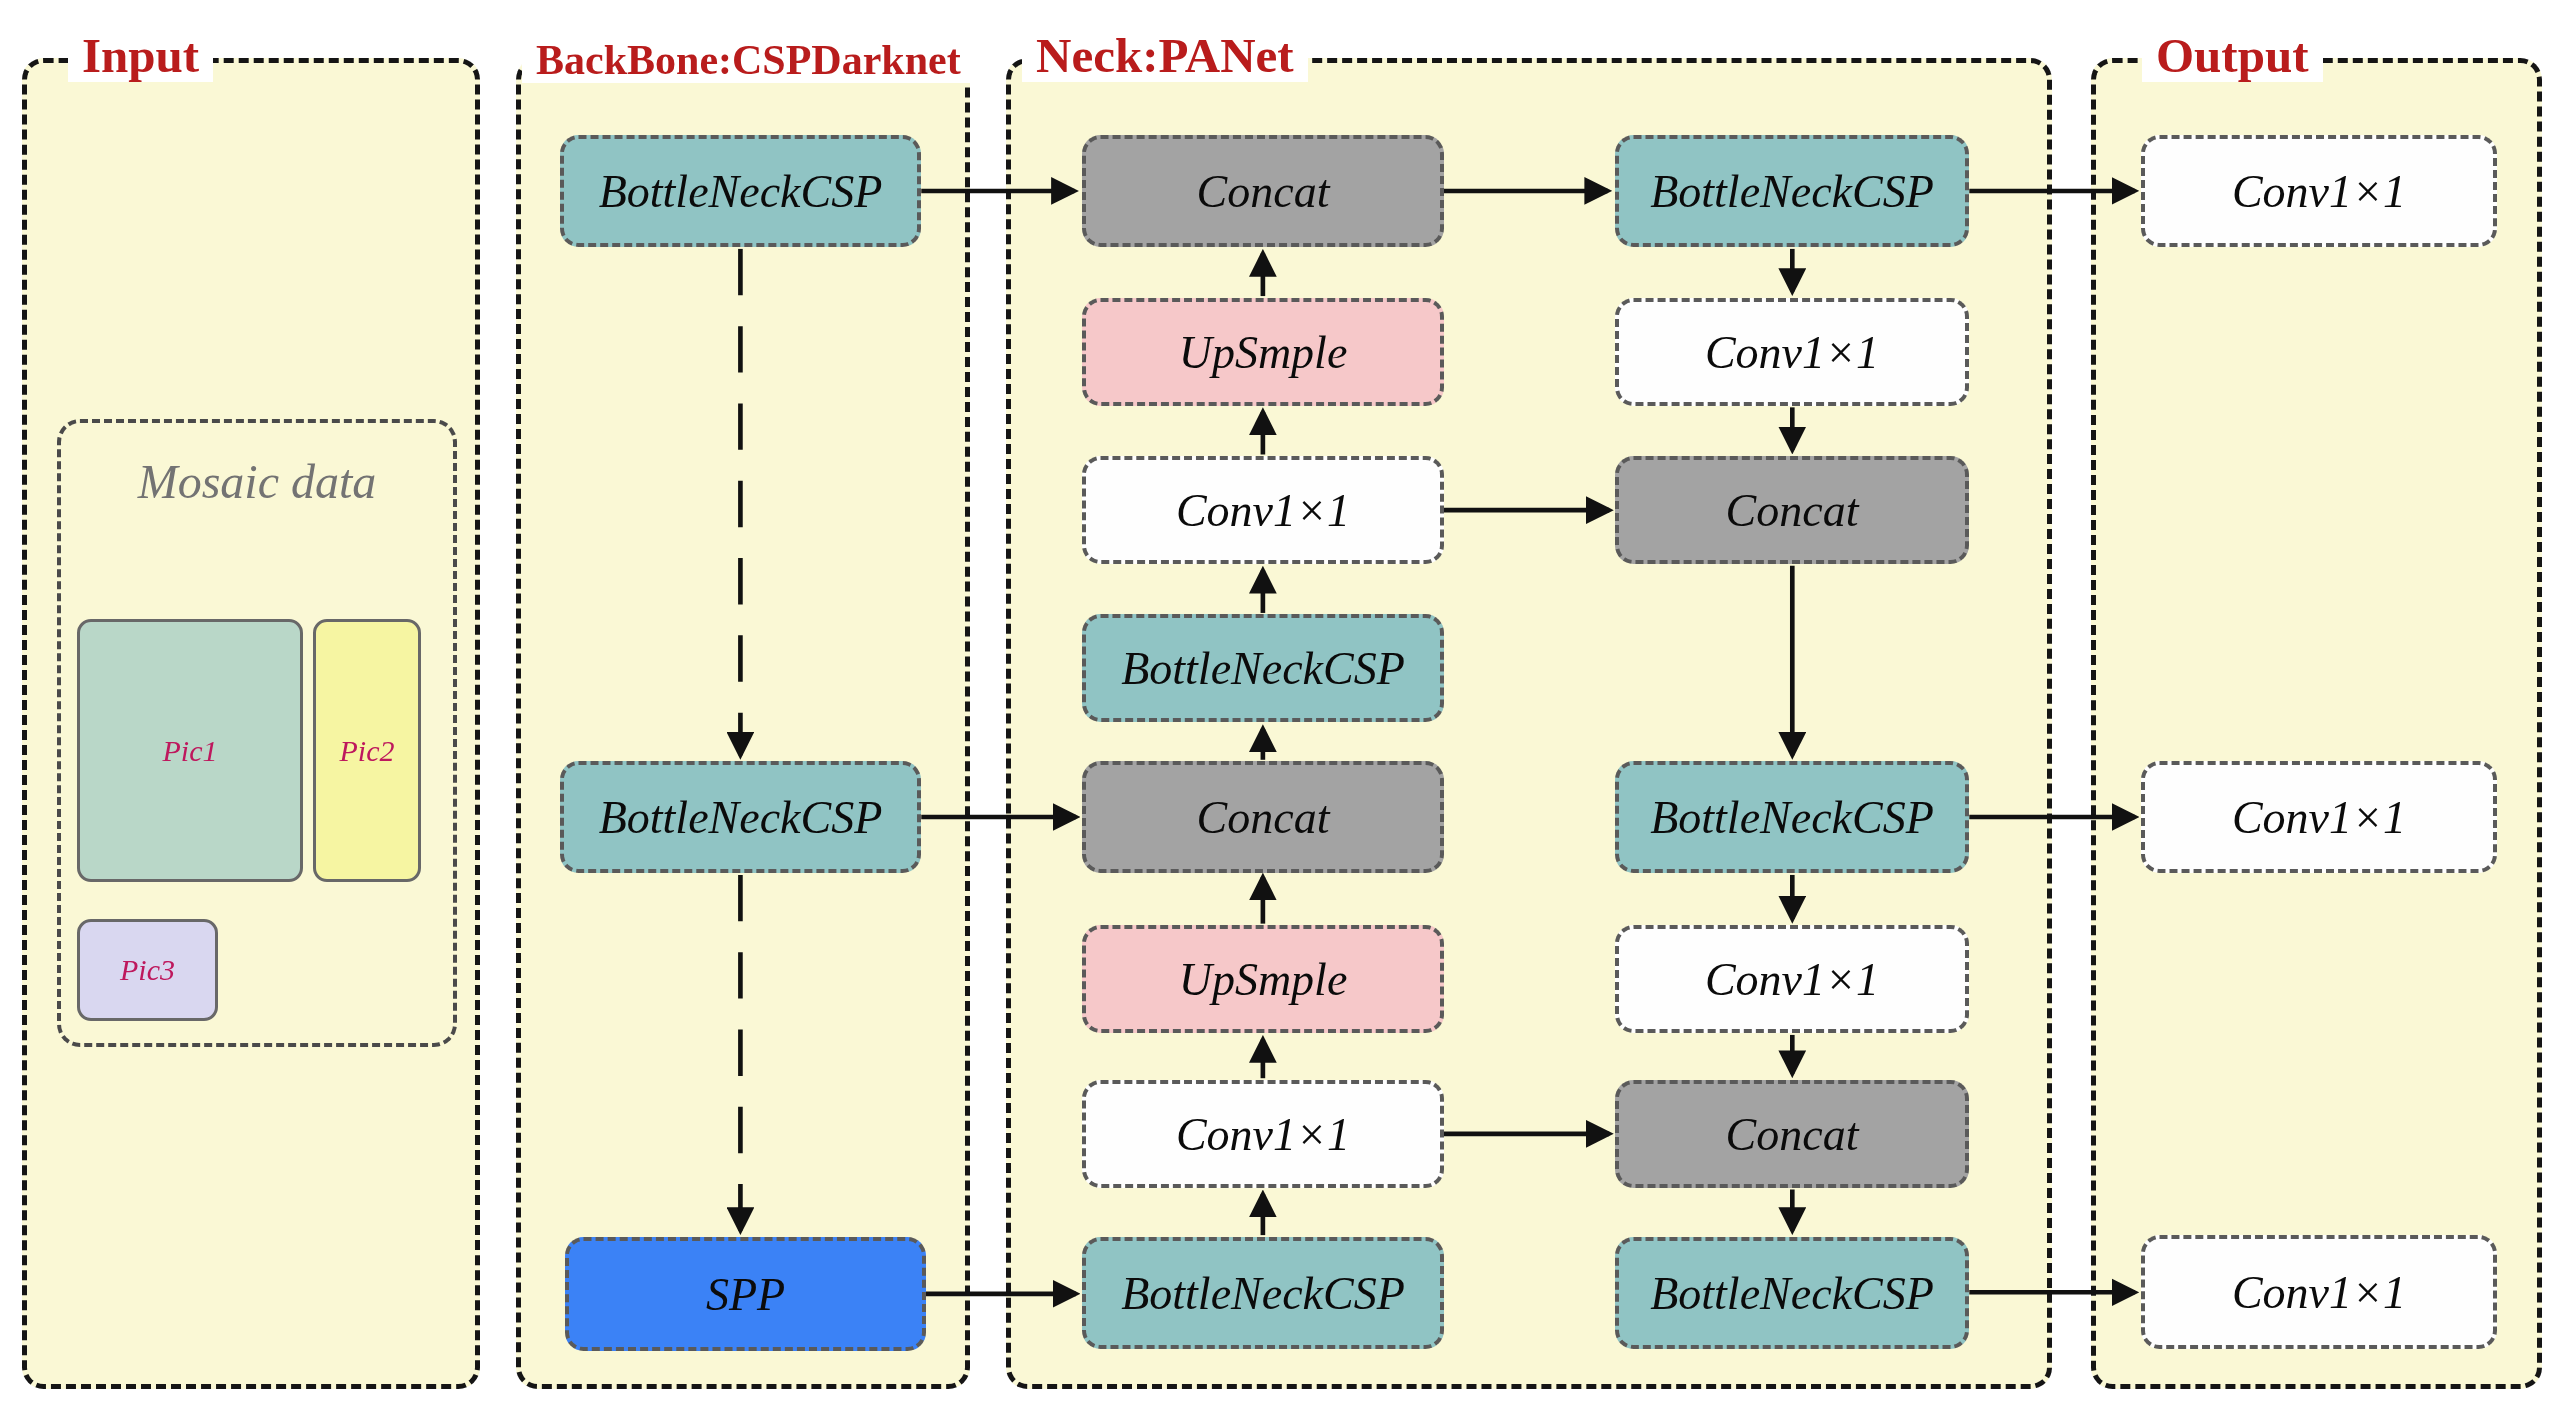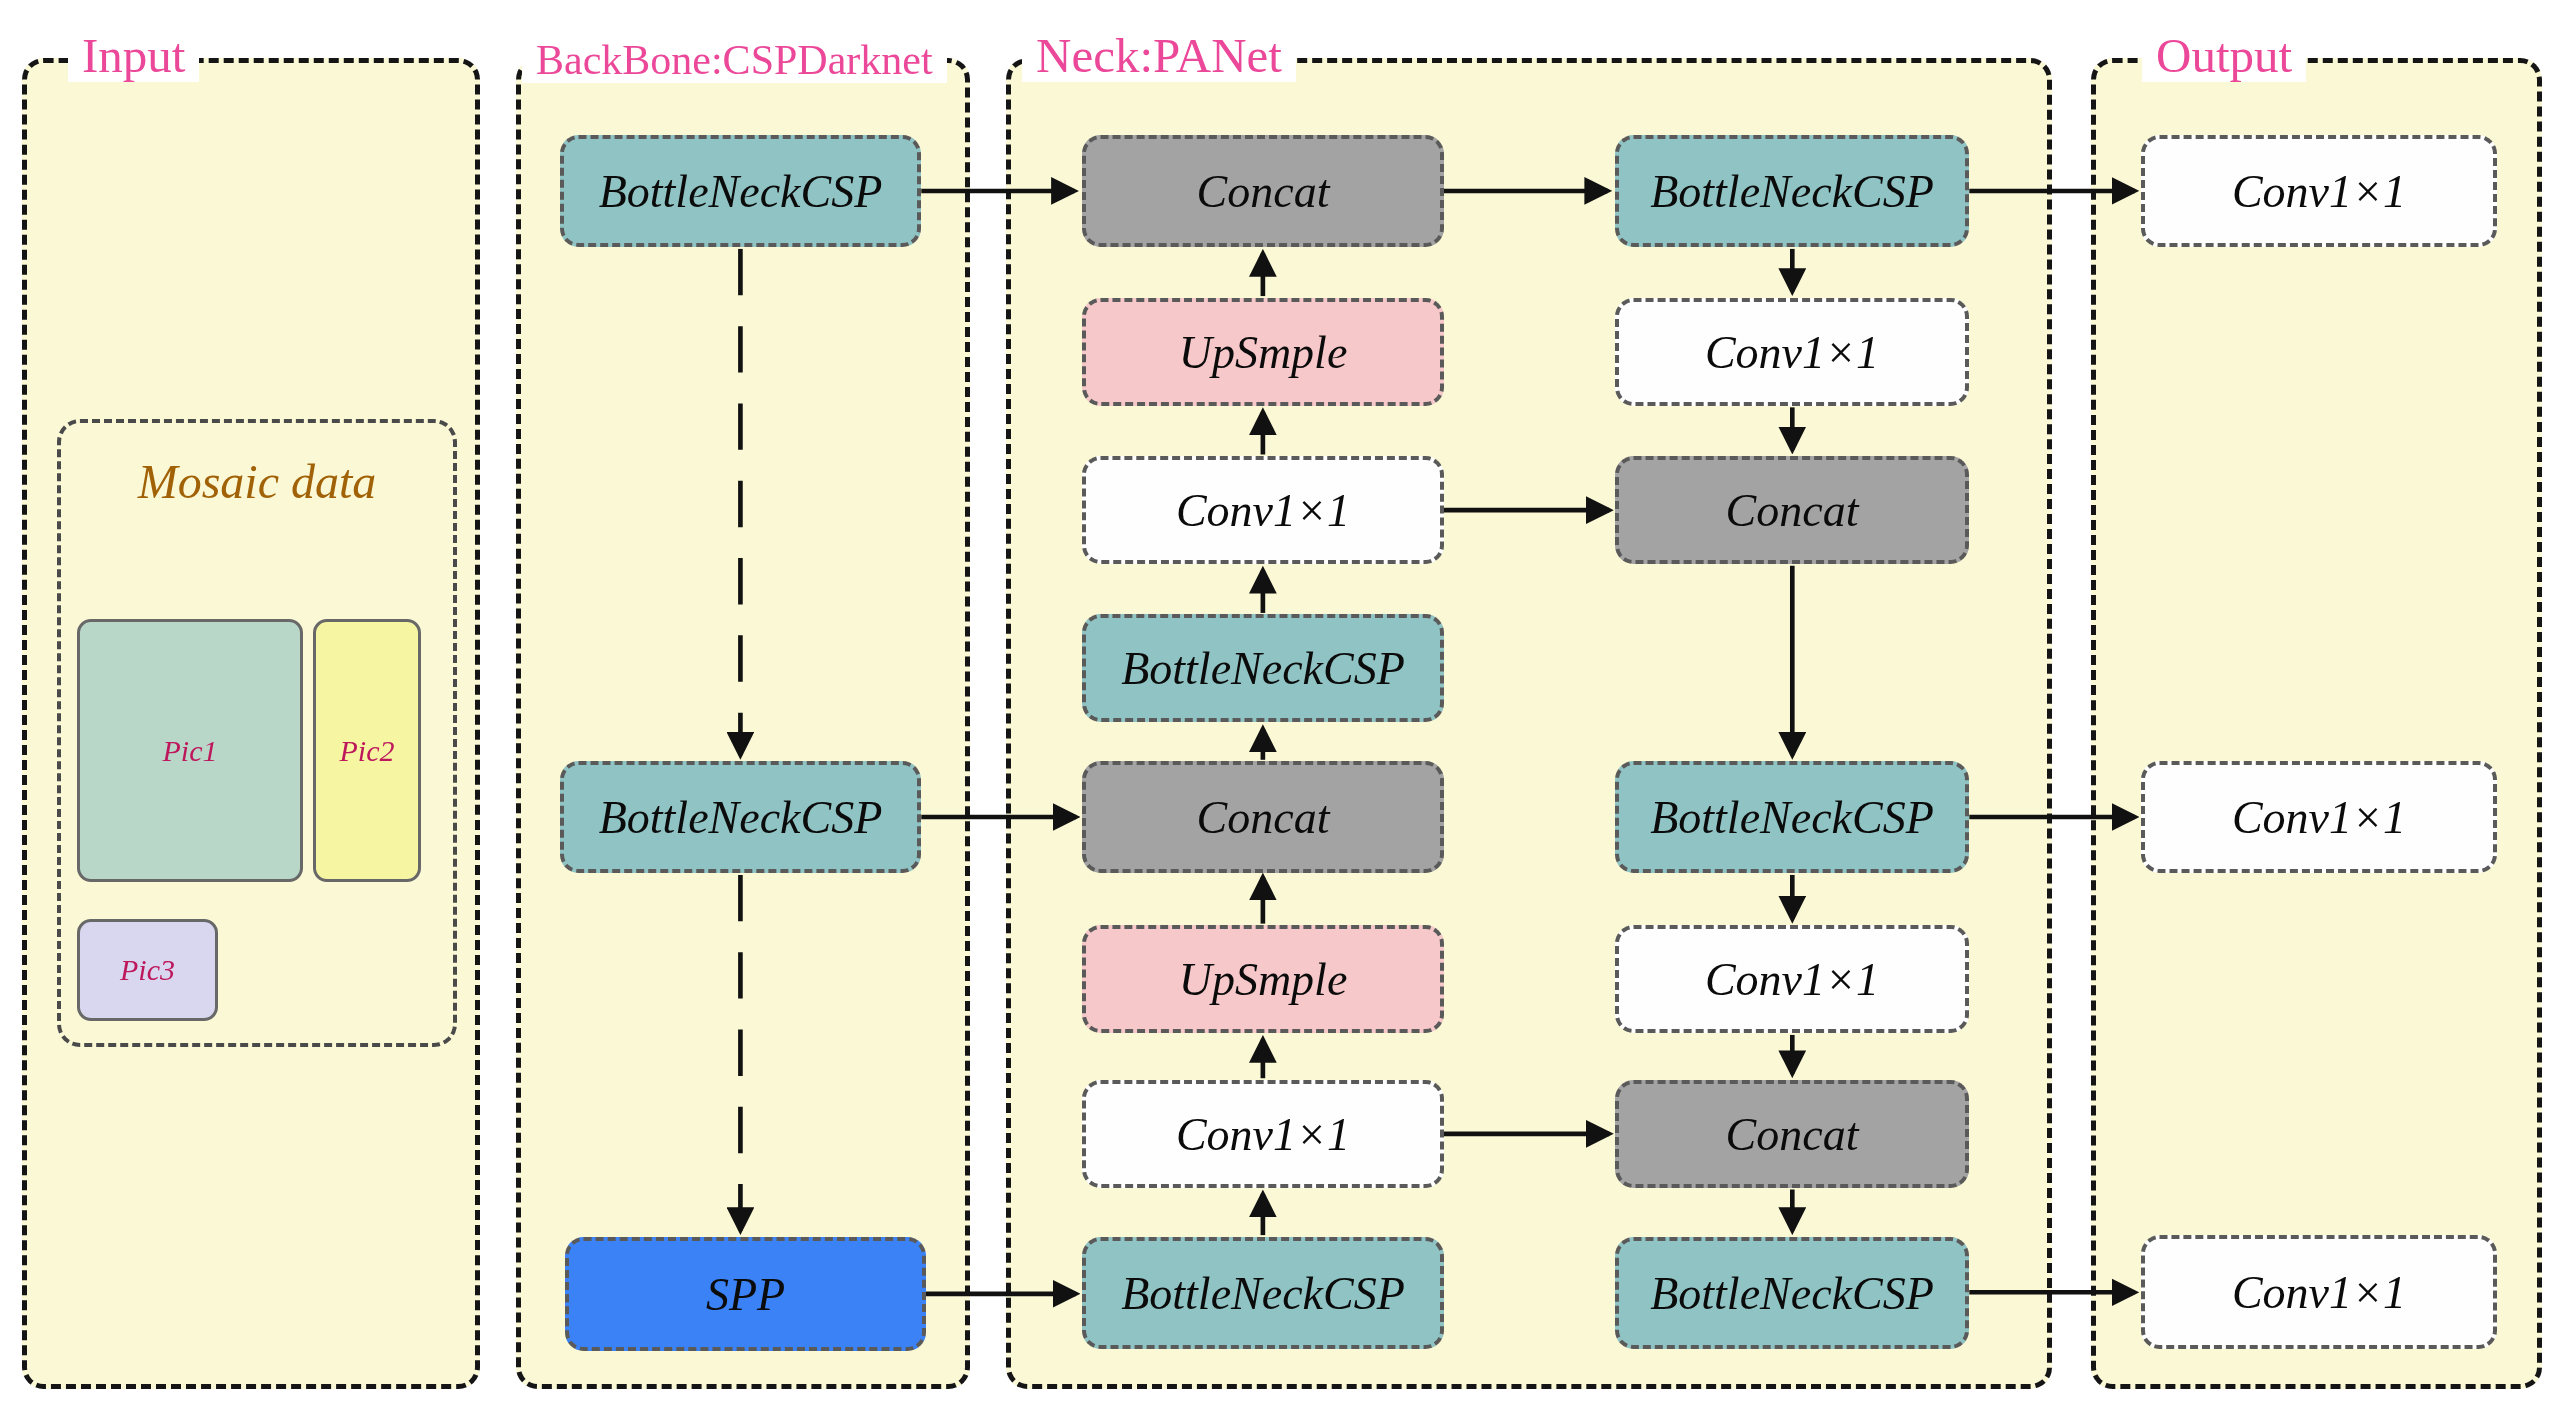--- a/index.html
+++ b/index.html
@@ -25,23 +25,23 @@
   }
   #p-input    { left: 21.6px;   top: 58px; width: 458px;  height: 1331px; }
   #p-backbone { left: 516px;  top: 58px; width: 454px;  height: 1331px; }
   #p-neck     { left: 1006px; top: 58px; width: 1046px; height: 1331px; }
   #p-output   { left: 2091px; top: 58px; width: 451px;  height: 1331px; }
 
   .panel-title {
     position: absolute;
     background: #ffffff;
     padding: 1.5px 14px;
-    font-weight: normal;
+    font-weight: bold;
     font-size: 49px;
-    color: #ec4899;
+    color: #b91c1c;
     z-index: 4;
     line-height: 1.05;
     white-space: nowrap;
   }
   #t-input    { left: 68px;   top: 28px; }
   #t-backbone { left: 522px;  top: 36px; font-size: 42px; }
   #t-neck     { left: 1022px; top: 28px; }
   #t-output   { left: 2142px; top: 28px; }
 
   
@@ -103,21 +103,21 @@
     box-sizing: border-box;
     z-index: 3;
   }
   .mosaic-caption {
     position: absolute;
     left: 0; top: 26px; width: 100%;
     text-align: center;
     font-style: italic;
     font-size: 48px;
     line-height: 65px;
-    color: #a16207;
+    color: #737373;
   }
   .pic {
     position: absolute;
     border: 3.9px solid #686868;
     border-radius: 14px;
     box-sizing: border-box;
     display: flex;
     align-items: center;
     justify-content: center;
     font-style: italic;

